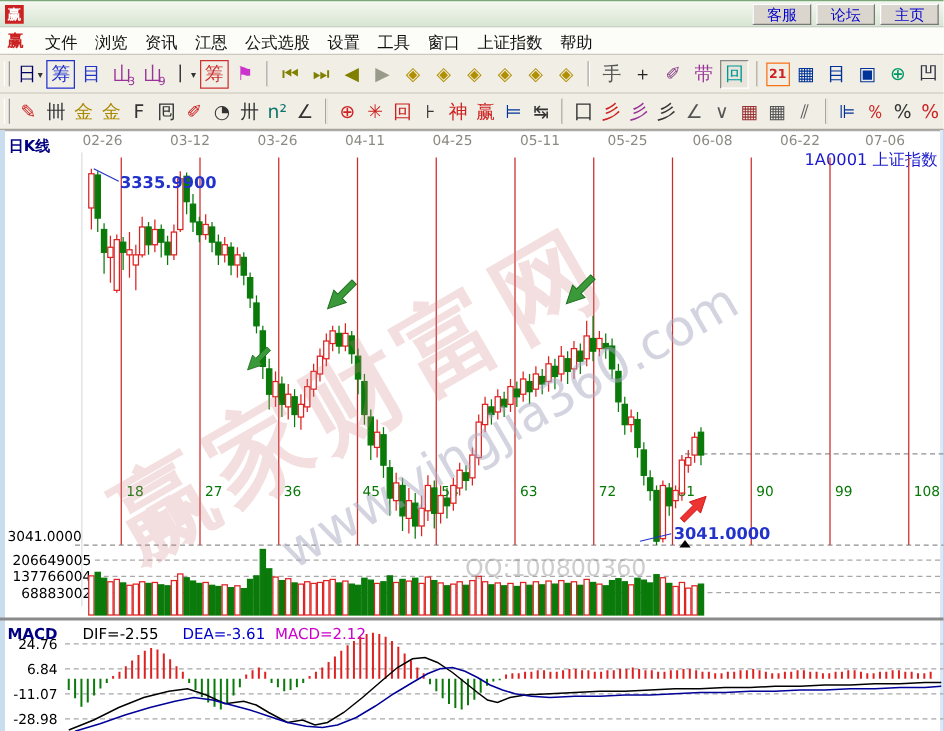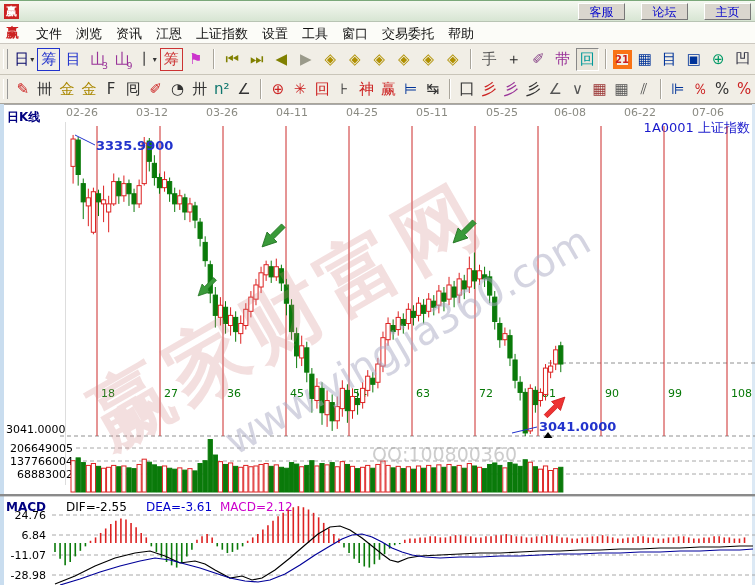--- a/index.html
+++ b/index.html
@@ -6,55 +6,55 @@
   body{width:755px;height:585px;position:relative;overflow:hidden;
        font-family:"DejaVu Sans","Liberation Sans",sans-serif;-webkit-font-smoothing:none;}
   .titlebar{position:absolute;top:0;left:0;width:755px;height:22px;
     background:linear-gradient(#f4f8f0,#d7e5d3);border-top:1px solid #7aa87a;
     border-bottom:1px solid #b8c4b4;display:flex;align-items:center;box-sizing:border-box;}
   .applogo{width:15px;height:15px;background:#c22;color:#fff;font-size:11px;font-weight:bold;
     text-align:center;line-height:15px;margin:0 5px 0 4px;flex:0 0 auto;}
   .apptitle{font-size:12px;color:#111;white-space:nowrap;}
   .titlebtns{position:absolute;right:4px;top:2px;display:flex;}
   .tbtn{width:47px;height:17px;background:#dad6ce;border:1px solid;border-color:#fff #777 #777 #fff;
-    color:#0000cc;font-size:12px;text-align:center;line-height:16px;margin-left:16px;box-sizing:border-box;cursor:default;}
+    color:#0000cc;font-size:12px;text-align:center;line-height:16px;margin-left:4px;box-sizing:border-box;cursor:default;}
   .menubar{position:absolute;top:22px;left:0;width:755px;height:22px;background:#fcfcf8;
     border-bottom:1px solid #ccc8c0;display:flex;align-items:center;box-sizing:border-box;}
   .menulogo{color:#c22;font-weight:bold;font-size:13px;margin:0 10px 0 6px;}
   .menuitem{font-size:13px;color:#111;padding:0 7px;white-space:nowrap;}
   .toolbar{position:absolute;left:0;width:755px;background:#f1eee6;display:flex;align-items:center;box-sizing:border-box;}
   .tb1{top:44px;height:31px;border-bottom:1px solid #c9c5b9;}
   .tb2{top:75px;height:29px;border-bottom:1px solid #a9a59b;}
   .grip{width:3px;height:20px;border-left:1px solid #fff;border-right:1px solid #999;margin:0 4px 0 3px;}
   .icon{width:23px;height:23px;display:inline-flex;align-items:center;justify-content:center;
     font-size:15px;margin:0 1px;position:relative;box-sizing:border-box;cursor:default;}
   .icon .sub{font-size:9px;position:absolute;right:1px;bottom:0;}
   .icon .dd{font-size:8px;color:#333;margin-left:1px;}
   .icon.framed{border:1px solid currentColor;}
   .icon.pressed{border:1px solid;border-color:#888 #fff #fff #888;background:#e9e5da;}
-  .icon.cal{font-size:10px;font-weight:bold;border:4px solid #f97316;color:#c22;width:19px;height:19px;}
+  .icon.cal{font-size:10px;font-weight:bold;border:1px solid #f97316;color:#c22;width:19px;height:19px;}
   .sep{width:1px;height:20px;background:#a9a59b;border-right:1px solid #fff;margin:0 5px;}
   .chart{position:absolute;top:104px;left:0;width:755px;height:481px;background:#1d4ed8;}
   svg text{user-select:none;}
 </style>
 </head>
 <body>
 
 <div class="titlebar">
   <span class="applogo">赢</span>
   <span class="titlebtns">
     <span class="tbtn">客服</span>
     <span class="tbtn">论坛</span>
     <span class="tbtn">主页</span>
   </span>
 </div>
 
 <div class="menubar">
   <span class="menulogo">赢</span>
-  <span id="menu-items"><span class="menuitem">文件</span><span class="menuitem">浏览</span><span class="menuitem">资讯</span><span class="menuitem">江恩</span><span class="menuitem">上证指数</span><span class="menuitem">设置</span><span class="menuitem">工具</span><span class="menuitem">窗口</span><span class="menuitem">交易委托</span><span class="menuitem">帮助</span></span>
+  <span id="menu-items"><span class="menuitem">文件</span><span class="menuitem">浏览</span><span class="menuitem">资讯</span><span class="menuitem">江恩</span><span class="menuitem">公式选股</span><span class="menuitem">设置</span><span class="menuitem">工具</span><span class="menuitem">窗口</span><span class="menuitem">上证指数</span><span class="menuitem">帮助</span></span>
 </div>
 
 <div class="toolbar tb1" id="toolbar1">
     <span class="grip"></span>
     <span class="icon" style="color: rgb(0, 0, 102);">日<span class="dd">▾</span></span>
     <span class="icon framed" style="color: rgb(34, 51, 204);">筹</span>
     <span class="icon" style="color: rgb(34, 51, 204);">目</span>
     <span class="icon" style="color: rgb(153, 51, 153);">山<span class="sub">3</span></span>
     <span class="icon" style="color: rgb(153, 51, 153);">山<span class="sub">9</span></span>
     <span class="icon" style="color: rgb(51, 51, 51);">〡<span class="dd">▾</span></span>

